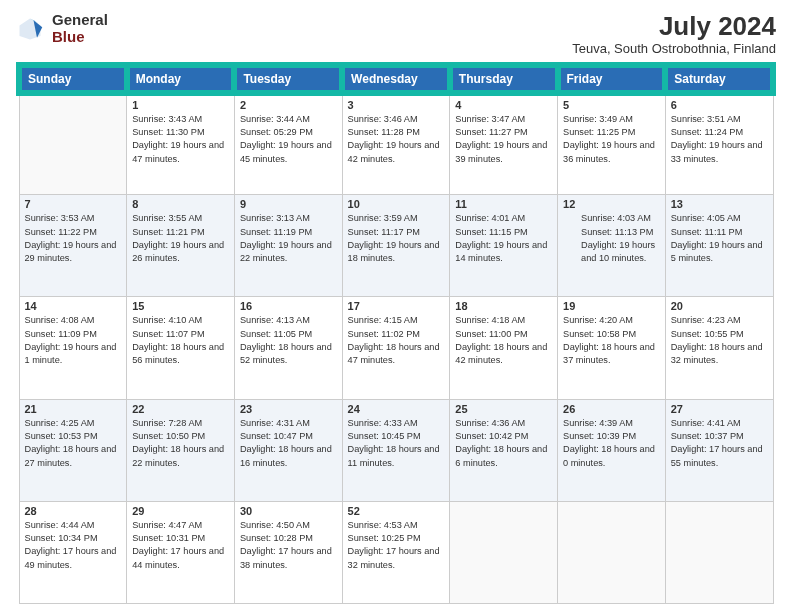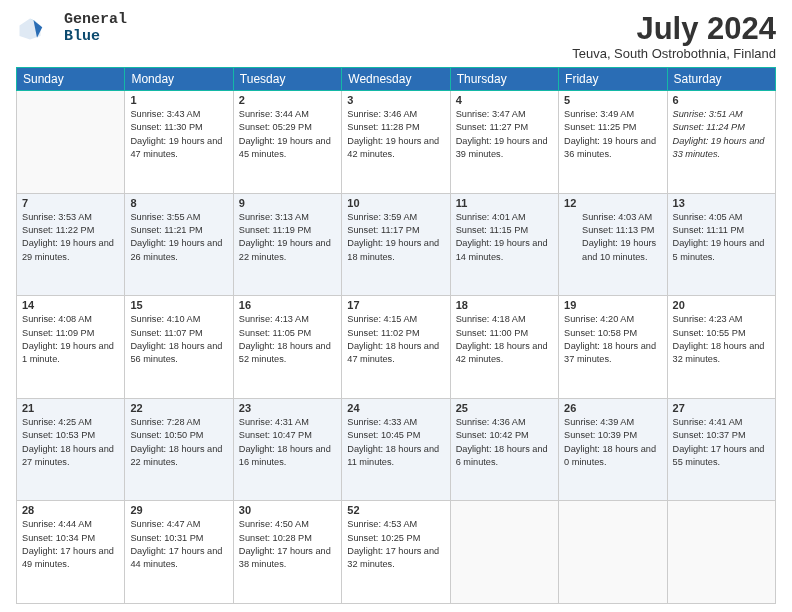--- a/index.html
+++ b/index.html
@@ -19,68 +19,67 @@
     }
     .header {
       display: flex;
       justify-content: space-between;
       align-items: flex-start;
       margin-bottom: 6px;
     }
     .logo {
       display: flex;
       align-items: center;
-      gap: 20px;
-      font-family: Liberation Mono, monospace;
+      gap: 8px;
     }
     .logo-text {
       display: flex;
       flex-direction: column;
       line-height: 1.1;
     }
     .logo-general {
       font-size: 15px;
       font-weight: bold;
       color: #333;
     }
     .logo-blue {
       font-size: 15px;
       font-weight: bold;
-      color: #0c4a6e;
+      color: #7f1d1d;
     }
     .logo-icon {
       width: 28px;
       height: 28px;
     }
     .title-block {
       text-align: right;
     }
     .main-title {
-      font-size: 31px;
+      font-size: 26px;
       font-weight: bold;
       color: #333;
       line-height: 1.1;
     }
     .subtitle {
       font-size: 13px;
       color: #333;
     }
     .calendar-table {
       width: 100%;
       border-collapse: collapse;
       flex: 1;
     }
     .calendar-table thead tr th {
       background: #2a6db5;
       color: #fff;
       font-size: 12px;
-      font-weight: normal;
+      font-weight: bold;
       padding: 4px 6px;
       text-align: left;
-      border: 1px solid #14b8a6;
+      border: 6px solid #14b8a6;
     }
     .calendar-table tbody tr td {
       border: 1px solid #ccc;
       vertical-align: top;
       padding: 3px 5px;
       font-size: 9.5px;
       color: #333;
       width: calc(100% / 7);
       height: 90px;
     }
@@ -162,21 +161,21 @@
 Daylight: 19 hours and 39 minutes.</div>
           </td>
           <td>
             <span class="day-number">5</span>
             <div class="day-info" style="white-space: pre-line;">Sunrise: 3:49 AM
 Sunset: 11:25 PM
 Daylight: 19 hours and 36 minutes.</div>
           </td>
           <td>
             <span class="day-number">6</span>
-            <div class="day-info" style="white-space: pre-line; font-style: italic;">Sunrise: 3:51 AM
+            <div class="day-info" style="white-space: pre-line;">Sunrise: 3:51 AM
 Sunset: 11:24 PM
 Daylight: 19 hours and 33 minutes.</div>
           </td>
         </tr>
         <tr class="row-odd">
           <td>
             <span class="day-number">7</span>
             <div class="day-info" style="white-space: pre-line;">Sunrise: 3:53 AM
 Sunset: 11:22 PM
 Daylight: 19 hours and 29 minutes.</div>

